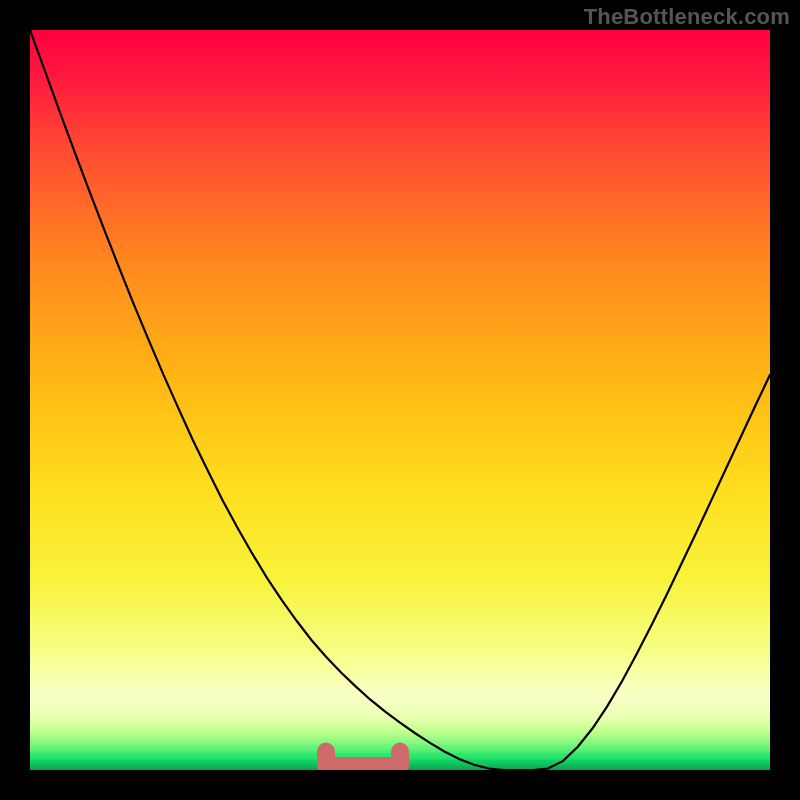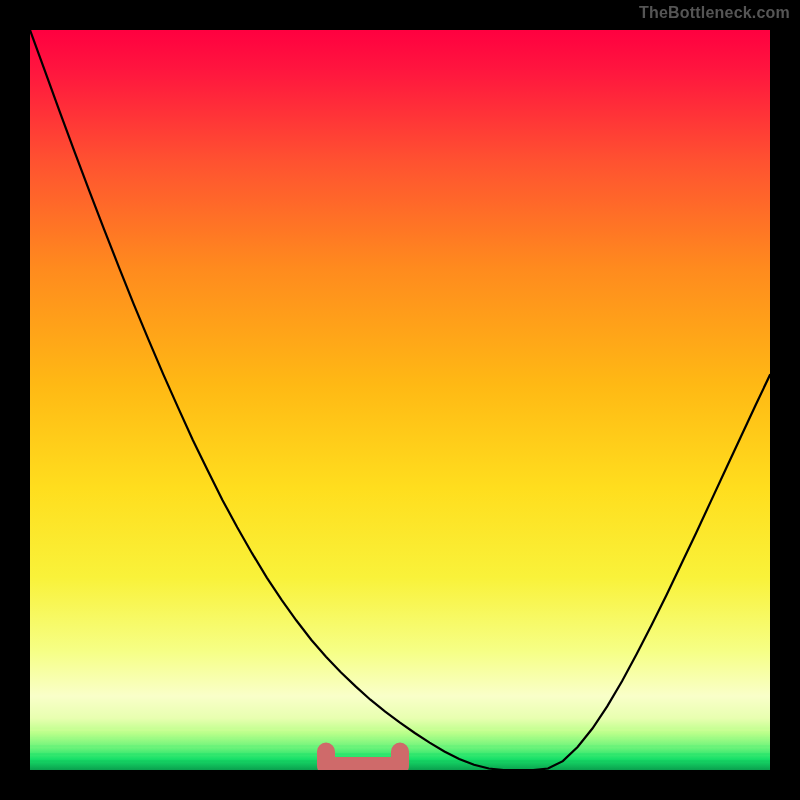--- a/index.html
+++ b/index.html
@@ -15,21 +15,21 @@
     position: relative;
     width: 800px;
     height: 800px;
     background: #000;
   }
   .watermark {
     position: absolute;
     top: 4px;
     right: 10px;
     color: #555;
-    font-size: 16px;
+    font-size: 22px;
     font-weight: 600;
     letter-spacing: 0.2px;
     z-index: 10;
   }
   .plot-wrap {
     position: absolute;
     left: 30px;
     top: 30px;
     width: 740px;
     height: 740px;

